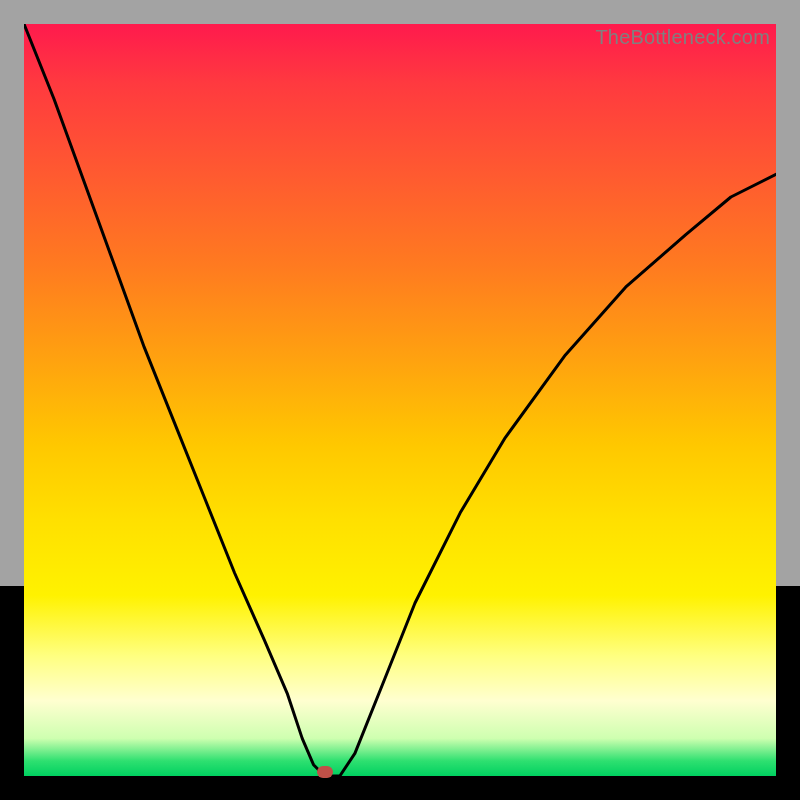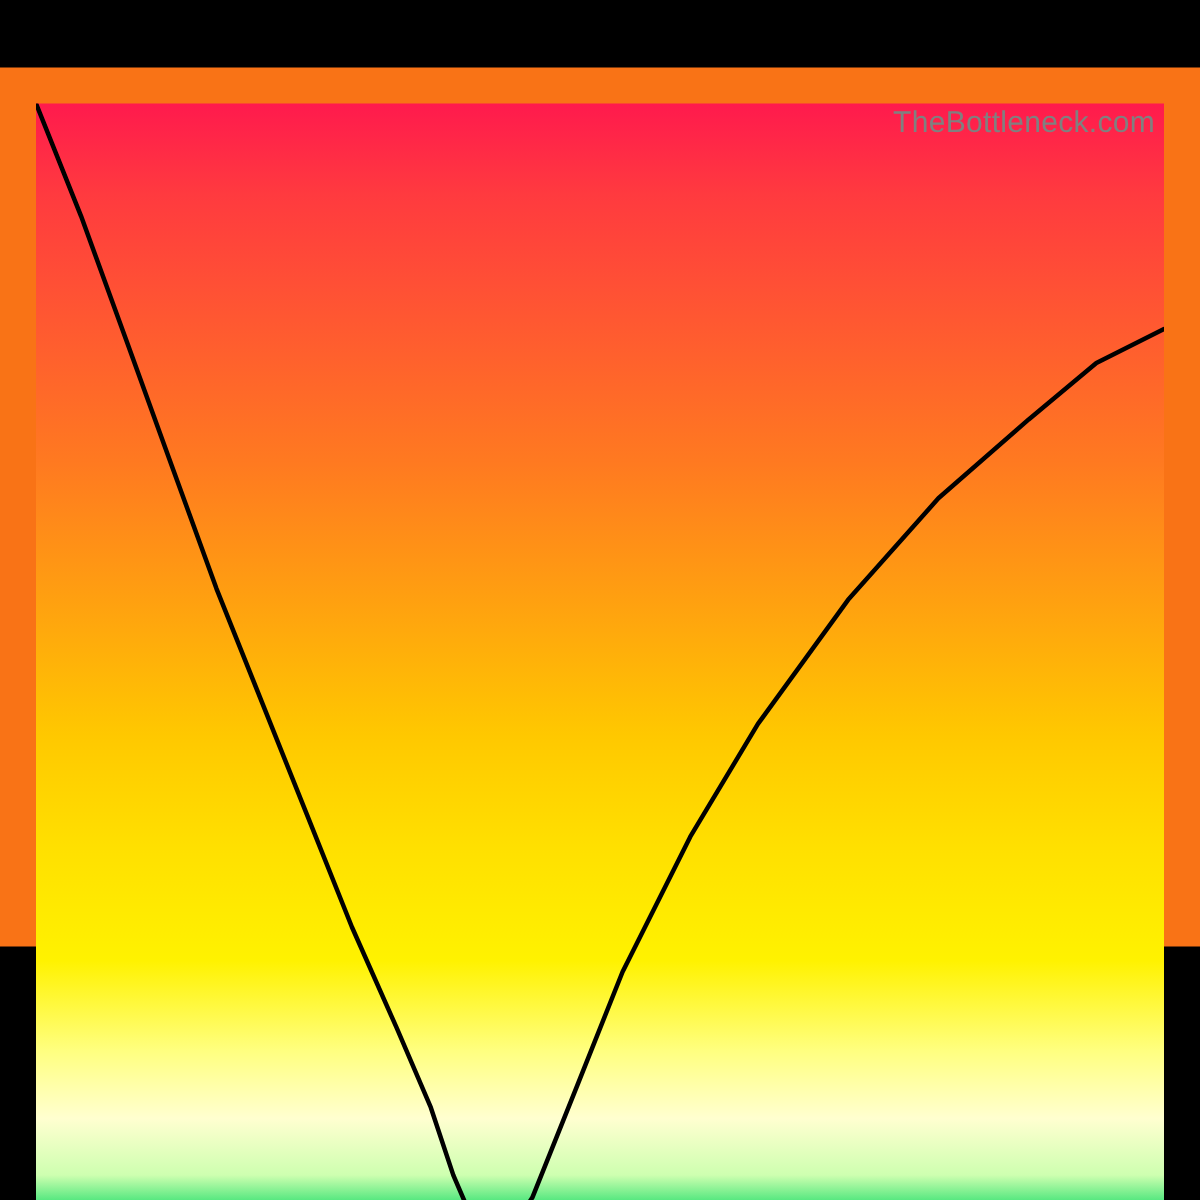--- a/index.html
+++ b/index.html
@@ -10,22 +10,21 @@
     background: #000000;
     position: relative;
     font-family: Arial, Helvetica, sans-serif;
   }
   .frame {
     position: absolute;
     top: 0;
     left: 0;
     width: 800px;
     height: 586px;
-    background: #f97316;
-    margin-top: 45px;
+    background: #a3a3a3;
   }
   .plot-area {
     position: absolute;
     top: 24px;
     left: 24px;
     width: 752px;
     height: 752px;
     
     background: linear-gradient(
       to bottom,

